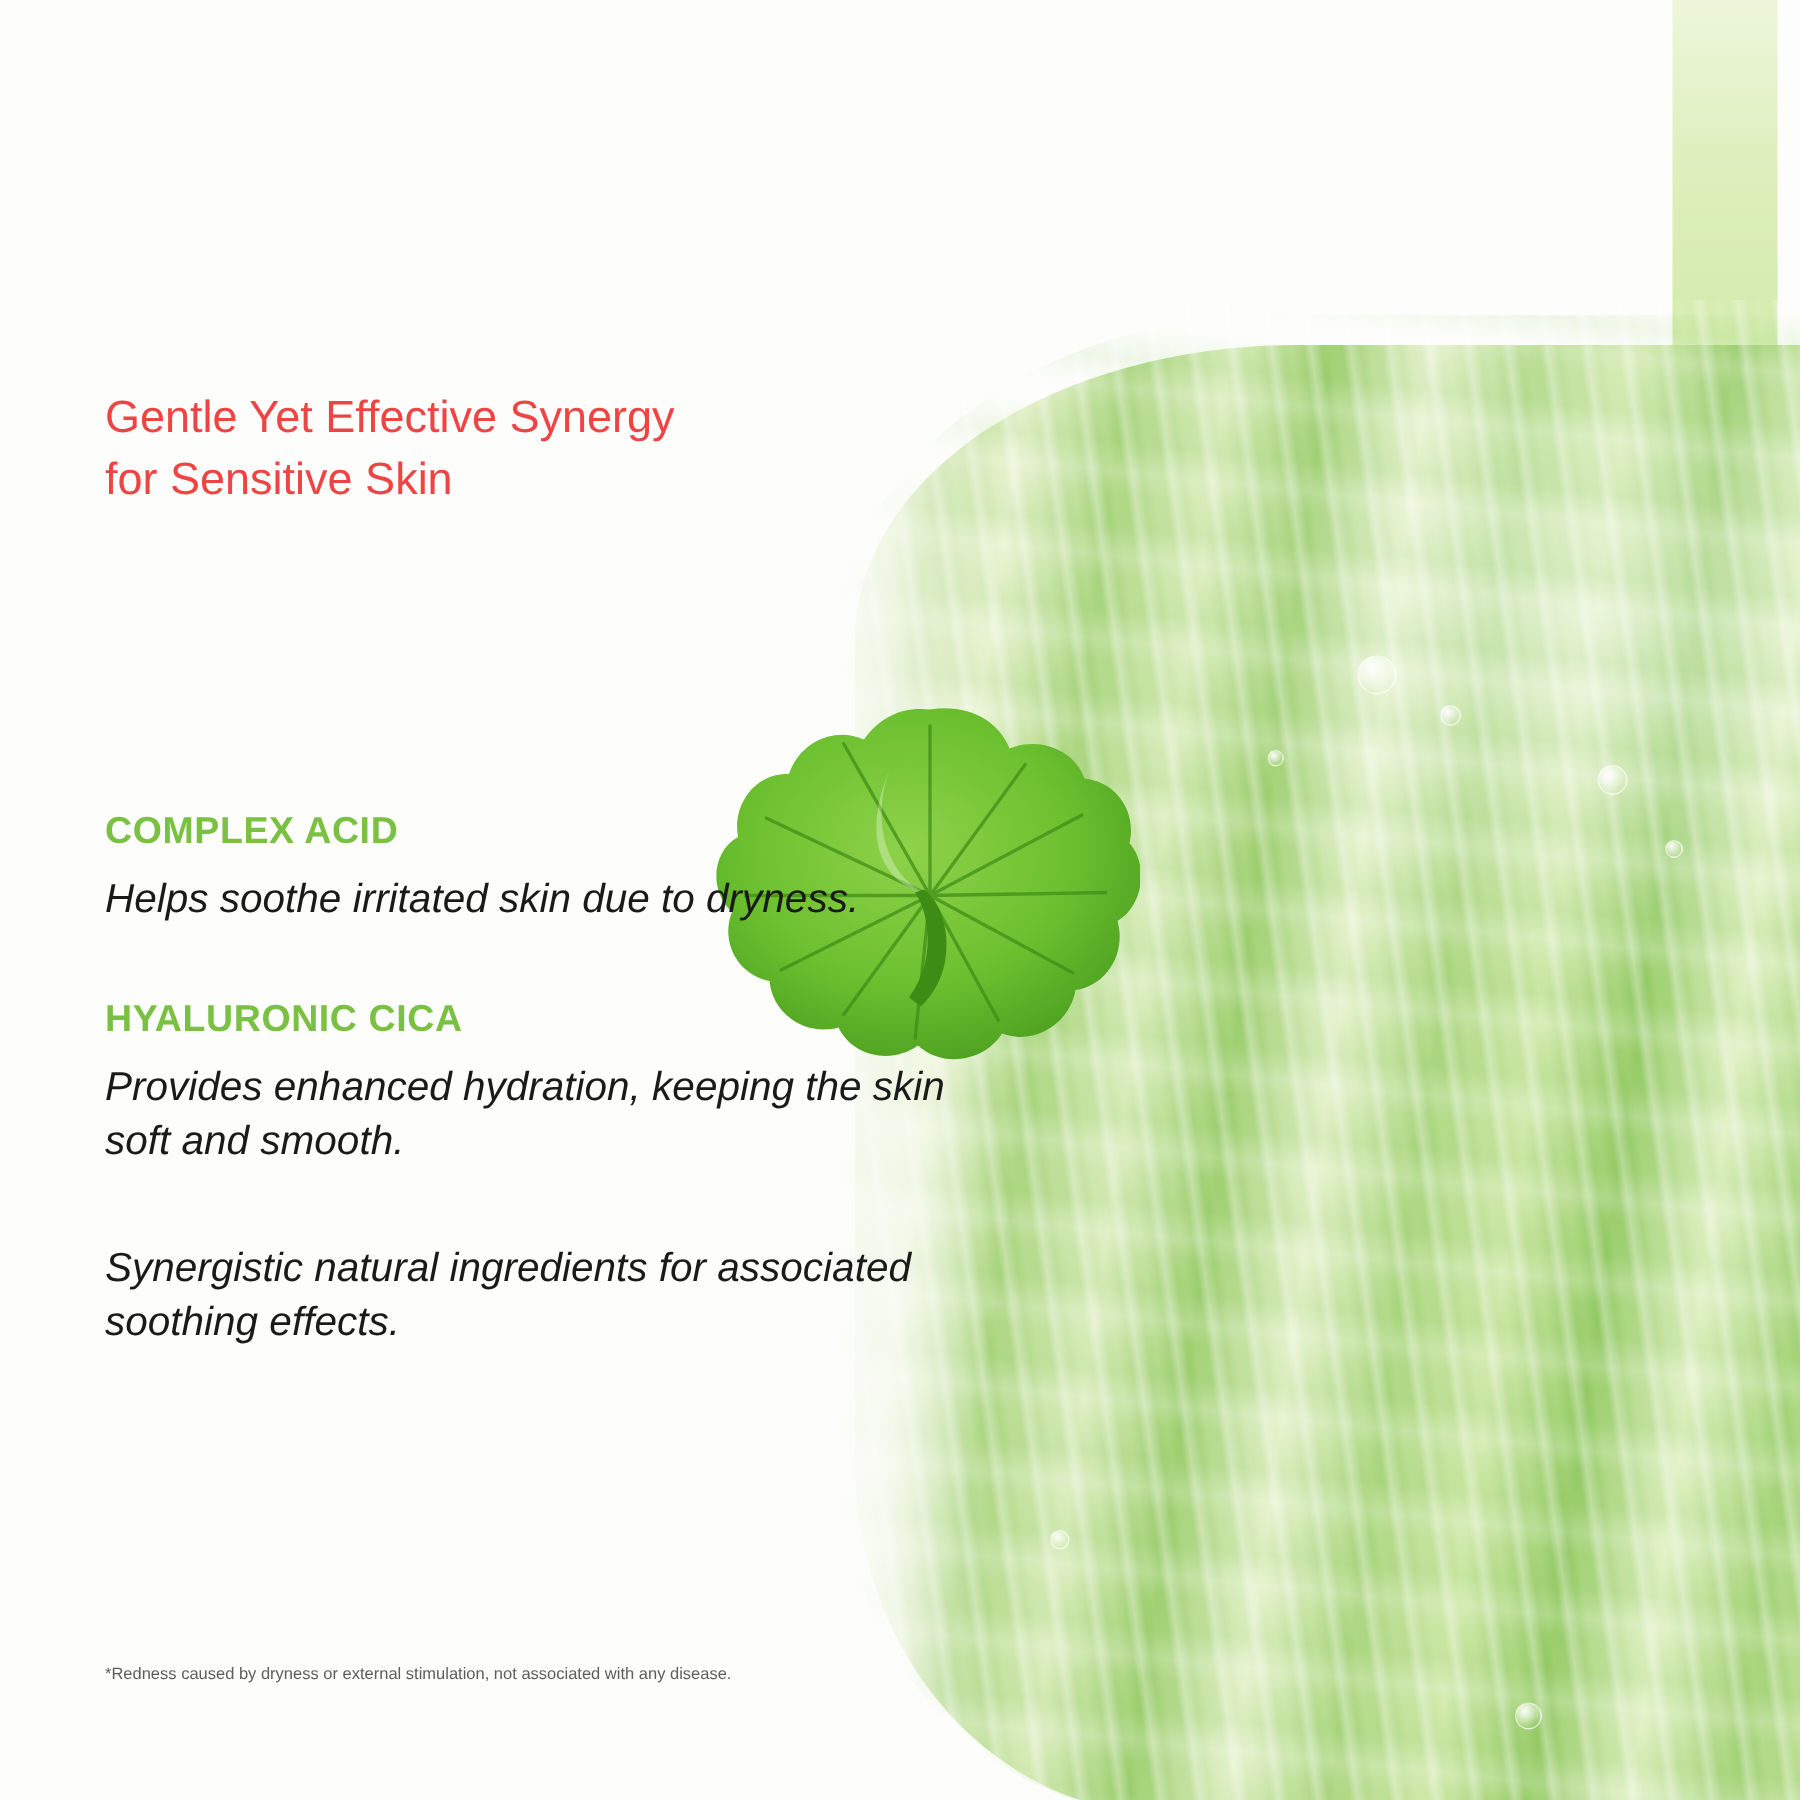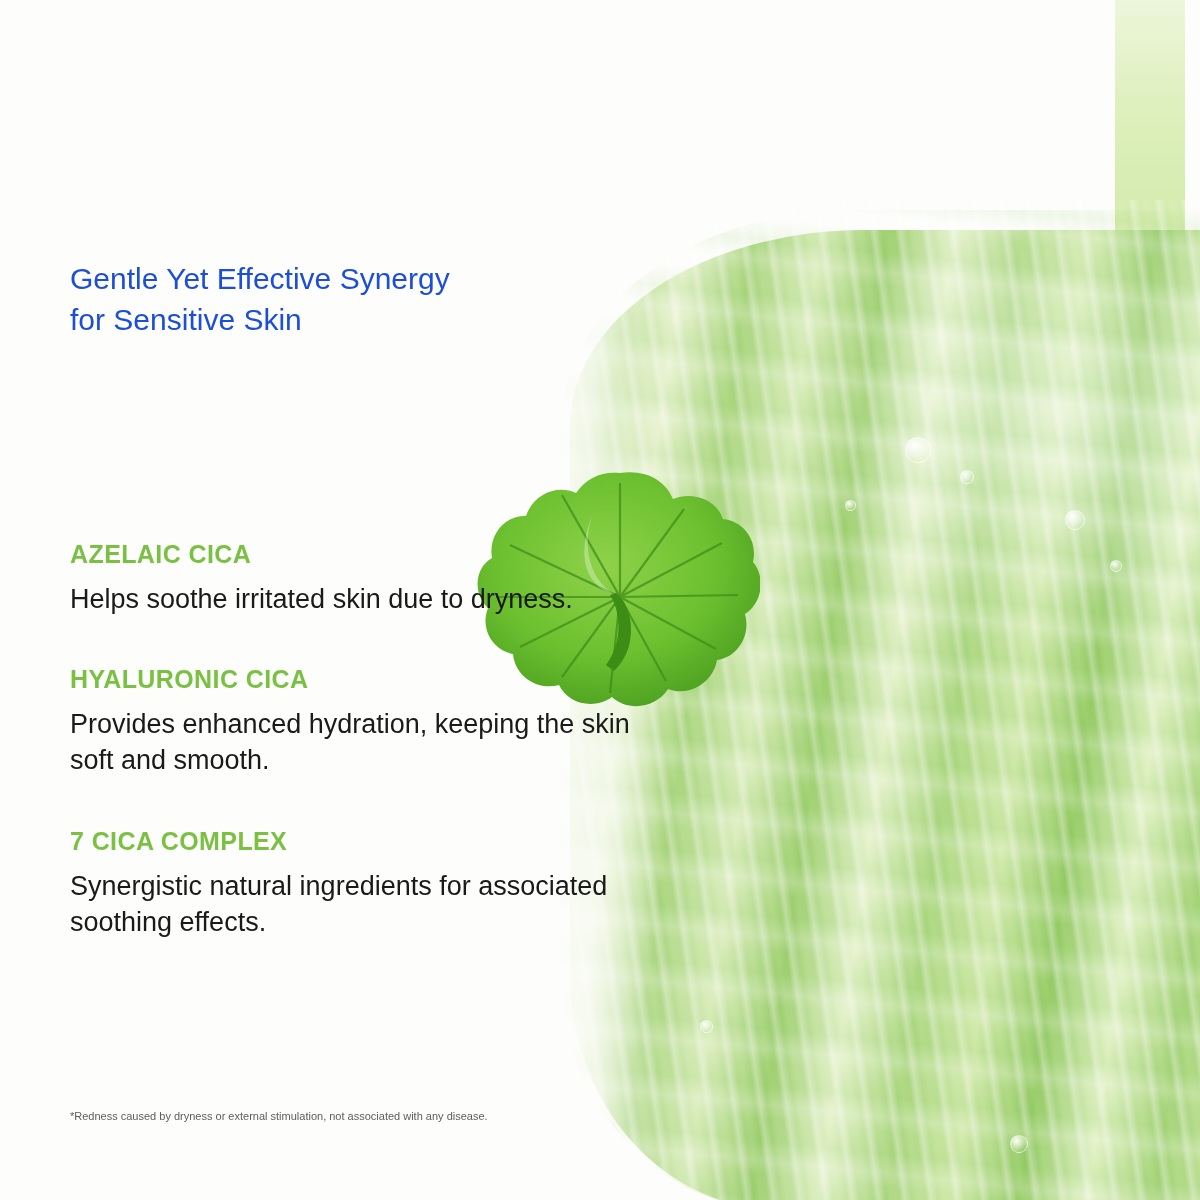--- a/index.html
+++ b/index.html
@@ -109,37 +109,38 @@
     letter-spacing: -0.5px;
     color: #111111;
   }
   .subhead {
     position: absolute;
     top: 258px; left: 2px;
     width: 600px;
     font-size: 30px;
     line-height: 1.38;
     font-weight: 400;
-    color: #1d4ed8;
+    color: #ef4444;
   }
 
   .features { position: absolute; top: 540px; left: 2px; width: 580px; }
   .feature { margin-bottom: 48px; }
   .feature-title {
     font-size: 25px;
     font-weight: 700;
     letter-spacing: 0.4px;
     color: #7ac143;
     margin-bottom: 12px;
   }
   .feature-desc {
     font-size: 27px;
     line-height: 1.34;
     color: #1a1a1a;
     font-weight: 400;
+    font-style: italic;
   }
 
   .disclaimer {
     position: absolute;
     top: 1110px; left: 2px;
     width: 860px;
     font-size: 11px;
     color: #5d5d5d;
     font-weight: 400;
   }
@@ -203,31 +204,30 @@
 
   <div class="content">
 
 
     <p class="subhead" style="white-space: pre-line;">Gentle Yet Effective Synergy
 for Sensitive Skin</p>
 
     <div class="features">
 
       <div class="feature">
-        <div class="feature-title" style="color: rgb(122, 193, 67);">AZELAIC CICA</div>
+        <div class="feature-title" style="color: rgb(122, 193, 67);">COMPLEX ACID</div>
         <div class="feature-desc">Helps soothe irritated skin due to dryness.</div>
       </div>
 
       <div class="feature">
         <div class="feature-title" style="color: rgb(122, 193, 67);">HYALURONIC CICA</div>
         <div class="feature-desc">Provides enhanced hydration, keeping the skin soft and smooth.</div>
       </div>
 
       <div class="feature">
-        <div class="feature-title" style="color: rgb(122, 193, 67);">7 CICA COMPLEX</div>
         <div class="feature-desc">Synergistic natural ingredients for associated soothing effects.</div>
       </div>
 
     </div>
 
     <p class="disclaimer">*Redness caused by dryness or external stimulation, not associated with any disease.</p>
   </div>
 
 </div>
 

